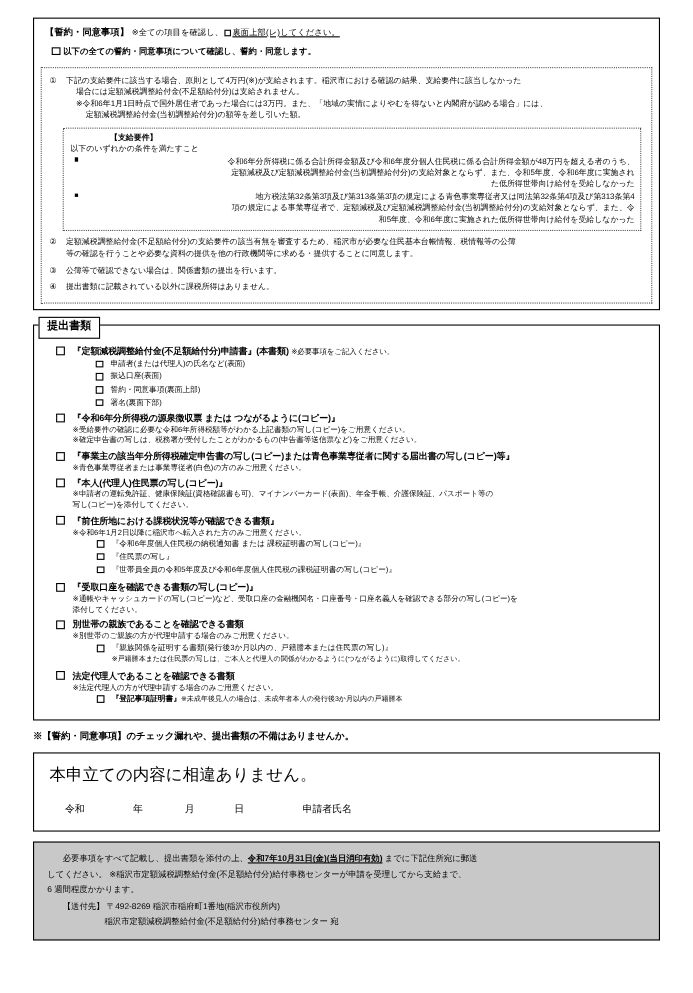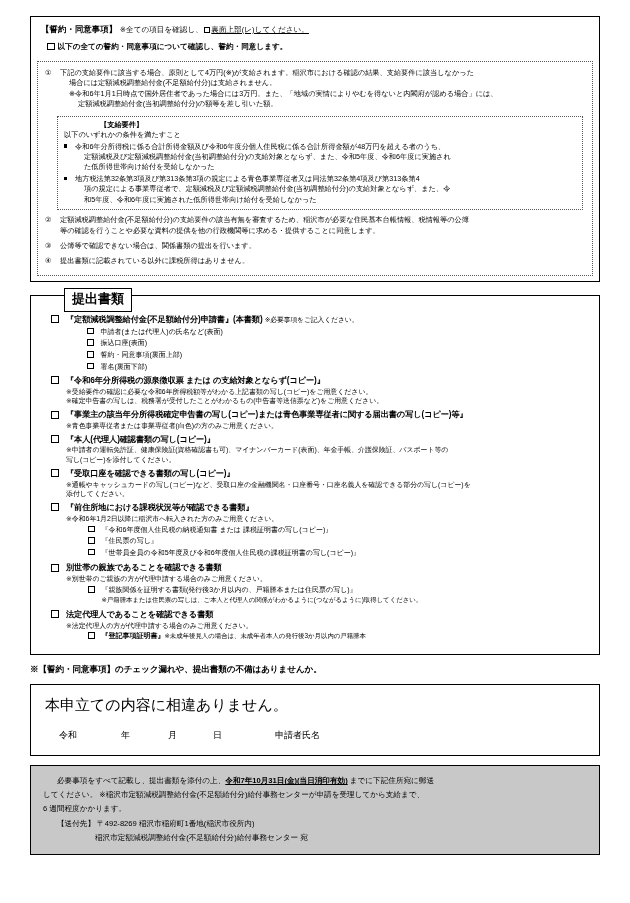--- a/index.html
+++ b/index.html
@@ -67,38 +67,38 @@
     display: flex;
     gap: 4px;
     padding: 2px 2px 3px 2px;
   }
   .num-item .num { flex: none; width: 11px; text-align: left; }
   .num-item .body { flex: 1; }
   .ind1 { padding-left: 9px; display: block; }
   .ind2 { padding-left: 18px; display: block; }
 
   .req-title { font-weight: bold; margin-left: 36px; }
-  .bullet-row { display: flex; gap: 4px; padding-top: 1px; }
+  .bullet-row { display: flex; gap: 4px; padding-top: 1px; text-align: right; }
   .bullet-row .bt {
     flex: none; width: 7px;
     font-size: 6px; line-height: 1.9;
   }
   .bullet-row .bt span {
     display: inline-block; width: 3.2px; height: 3.2px;
     background: #000; vertical-align: 1px;
   }
   .bullet-row .bb { flex: 1; }
 
   
   #docs-section { margin-top: 13px; position: relative; padding: 9px 0 8px 0; }
   .tab-label {
-    position: absolute; top: -8px; left: 33px;
+    position: absolute; top: -8px; left: 4px;
     background: #fff; border: 1.2px solid #000;
     padding: 1.5px 7px 2px 7px;
-    font-size: 13px; font-weight: bold;
+    font-size: 10px; font-weight: bold;
   }
   .doc-list { padding: 9px 6px 0 20px; }
   .doc-item { margin-bottom: 3px; }
   .doc-row { display: flex; gap: 7px; align-items: flex-start; }
   .doc-row .cb { margin-top: 1.5px; }
   .doc-title { font-weight: bold; font-size: 8.2px; letter-spacing: -.1px; }
   .doc-title .small { font-weight: normal; font-size: 6.8px; }
   .doc-note { font-size: 6.9px; padding-left: 15px; line-height: 1.4; }
   .sub-list { padding-left: 36px; padding-top: 1px; }
   .sub-row { display: flex; gap: 7px; align-items: flex-start; margin-bottom: 1.5px; }
@@ -254,79 +254,79 @@
             <span class="cb cb-sm"></span>
             <span class="sub-text">署名(裏面下部)</span>
           </div>
         </div>
       </div>
 
       <div class="doc-item">
         <div class="doc-row">
           <span class="cb cb-lg"></span>
           <div style="flex:1">
-            <div class="doc-title">『令和6年分所得税の源泉徴収票 または の支給対象とならず(コピー)』</div>
+            <div class="doc-title">『令和6年分所得税の源泉徴収票 または つながるように(コピー)』</div>
             <div class="doc-note" style="padding-left:0">※受給要件の確認に必要な令和6年所得税額等がわかる上記書類の写し(コピー)をご用意ください。</div>
             <div class="doc-note" style="padding-left:0">※確定申告書の写しは、税務署が受付したことがわかるもの(申告書等送信票など)をご用意ください。</div>
           </div>
         </div>
       </div>
 
       <div class="doc-item">
         <div class="doc-row">
           <span class="cb cb-lg"></span>
           <div style="flex:1">
             <div class="doc-title">『事業主の該当年分所得税確定申告書の写し(コピー)または青色事業専従者に関する届出書の写し(コピー)等』</div>
             <div class="doc-note" style="padding-left:0">※青色事業専従者または事業専従者(白色)の方のみご用意ください。</div>
           </div>
         </div>
       </div>
 
       <div class="doc-item">
         <div class="doc-row">
           <span class="cb cb-lg"></span>
           <div style="flex:1">
-            <div class="doc-title">『本人(代理人)確認書類の写し(コピー)』</div>
+            <div class="doc-title">『本人(代理人)住民票の写し(コピー)』</div>
             <div class="doc-note" style="padding-left:0">※申請者の運転免許証、健康保険証(資格確認書も可)、マイナンバーカード(表面)、年金手帳、介護保険証、パスポート等の</div>
             <div class="doc-note" style="padding-left:0">写し(コピー)を添付してください。</div>
+          </div>
+        </div>
+      </div>
+
+      <div class="doc-item">
+        <div class="doc-row">
+          <span class="cb cb-lg"></span>
+          <div style="flex:1">
+            <div class="doc-title">『前住所地における課税状況等が確認できる書類』</div>
+            <div class="doc-note" style="padding-left:0">※令和6年1月2日以降に稲沢市へ転入された方のみご用意ください。</div>
+            <div class="sub-list" style="padding-left:22px">
+              <div class="sub-row">
+                <span class="cb cb-sm"></span>
+                <span class="sub-text">『令和6年度個人住民税の納税通知書 または 課税証明書の写し(コピー)』</span>
+              </div>
+              <div class="sub-row">
+                <span class="cb cb-sm"></span>
+                <span class="sub-text">『住民票の写し』</span>
+              </div>
+              <div class="sub-row">
+                <span class="cb cb-sm"></span>
+                <span class="sub-text">『世帯員全員の令和5年度及び令和6年度個人住民税の課税証明書の写し(コピー)』</span>
+              </div>
+            </div>
           </div>
         </div>
       </div>
 
       <div class="doc-item">
         <div class="doc-row">
           <span class="cb cb-lg"></span>
           <div style="flex:1">
             <div class="doc-title">『受取口座を確認できる書類の写し(コピー)』</div>
             <div class="doc-note" style="padding-left:0">※通帳やキャッシュカードの写し(コピー)など、受取口座の金融機関名・口座番号・口座名義人を確認できる部分の写し(コピー)を</div>
             <div class="doc-note" style="padding-left:0">添付してください。</div>
-          </div>
-        </div>
-      </div>
-
-      <div class="doc-item">
-        <div class="doc-row">
-          <span class="cb cb-lg"></span>
-          <div style="flex:1">
-            <div class="doc-title">『前住所地における課税状況等が確認できる書類』</div>
-            <div class="doc-note" style="padding-left:0">※令和6年1月2日以降に稲沢市へ転入された方のみご用意ください。</div>
-            <div class="sub-list" style="padding-left:22px">
-              <div class="sub-row">
-                <span class="cb cb-sm"></span>
-                <span class="sub-text">『令和6年度個人住民税の納税通知書 または 課税証明書の写し(コピー)』</span>
-              </div>
-              <div class="sub-row">
-                <span class="cb cb-sm"></span>
-                <span class="sub-text">『住民票の写し』</span>
-              </div>
-              <div class="sub-row">
-                <span class="cb cb-sm"></span>
-                <span class="sub-text">『世帯員全員の令和5年度及び令和6年度個人住民税の課税証明書の写し(コピー)』</span>
-              </div>
-            </div>
           </div>
         </div>
       </div>
 
       <div class="doc-item">
         <div class="doc-row">
           <span class="cb cb-lg"></span>
           <div style="flex:1">
             <div class="doc-title">別世帯の親族であることを確認できる書類</div>
             <div class="doc-note" style="padding-left:0">※別世帯のご親族の方が代理申請する場合のみご用意ください。</div>

